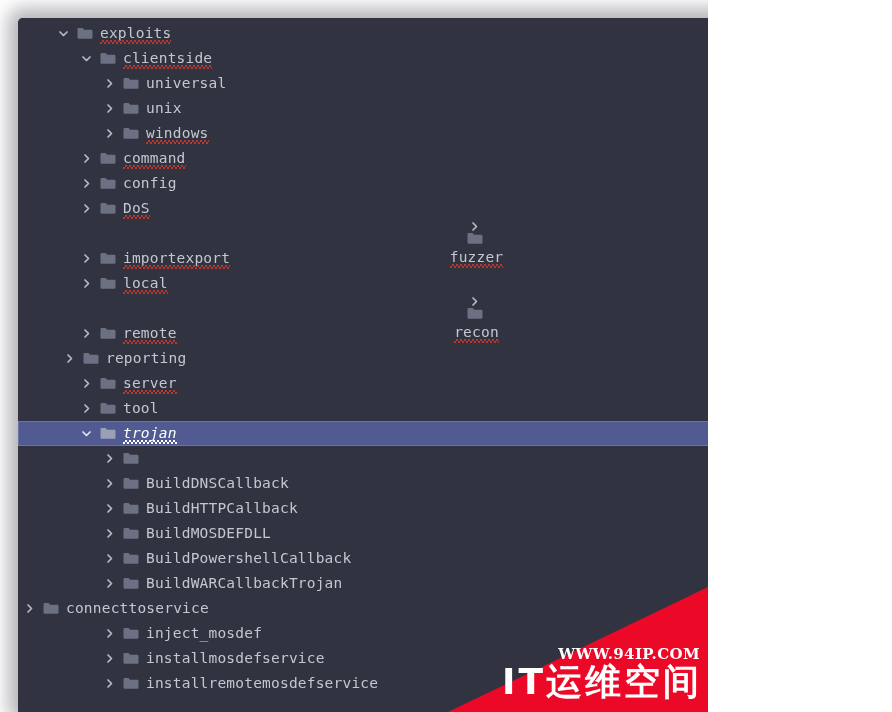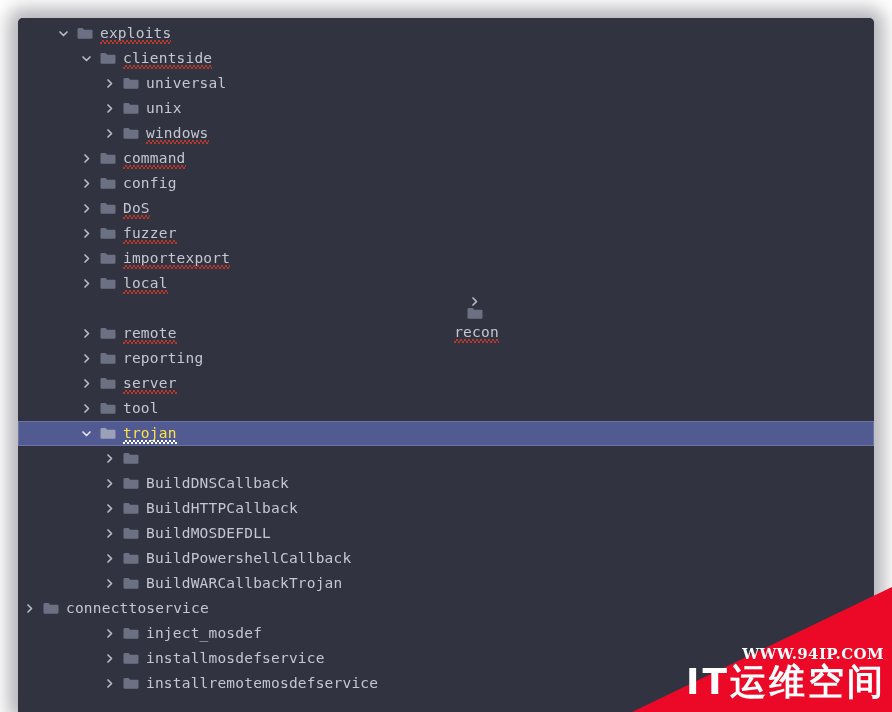--- a/index.html
+++ b/index.html
@@ -7,21 +7,21 @@
   html, body {
     width: 892px;
     height: 712px;
     overflow: hidden;
     background: #ffffff;
     font-family: "DejaVu Sans Mono", "Liberation Mono", monospace;
   }
 
   #screen {
     position: relative;
-    width: 892px;
+    width: 708px;
     height: 712px;
     background: #ffffff;
     overflow: hidden;
   }
 
   
   #panel-shadow {
     position: absolute;
     left: 18px;
     top: 18px;
@@ -86,21 +86,21 @@
 
   .label {
     position: relative;
     font-family: "DejaVu Sans Mono", "Liberation Mono", monospace;
     font-size: 14.5px;
     line-height: 25px;
     color: #c3c7d1;
     letter-spacing: 0.2px;
     padding-left: 4px;
   }
-  .row.selected .label { color: #fde047; }
+  .row.selected .label { color: #ffffff; font-style: italic; }
 
   
   .label.sq::after {
     content: "";
     position: absolute;
     left: 4px;
     right: 0px;
     bottom: 2px;
     height: 4px;
     background-image:
@@ -262,21 +262,21 @@
               <polyline class="chev" points="4,2 7.5,5.5 4,9"></polyline>
             </svg>
           </span>
           <span class="folder">
             <svg width="16" height="13" viewBox="0 0 16 13">
               <path class="fshape" d="M0.5 2.2 A1.2 1.2 0 0 1 1.7 1 H5.6 L7.2 2.7 H14.3 A1.2 1.2 0 0 1 15.5 3.9 V10.6 A1.2 1.2 0 0 1 14.3 11.8 H1.7 A1.2 1.2 0 0 1 0.5 10.6 Z"></path>
             </svg>
           </span>
           <span class="label sq">DoS</span>
         </div>
-        <div class="row" style="padding-left: 57px;">
+        <div class="row" style="padding-left: 57px; flex-direction: column;">
           <span class="twisty">
             <svg width="11" height="11" viewBox="0 0 11 11">
               <polyline class="chev" points="4,2 7.5,5.5 4,9"></polyline>
             </svg>
           </span>
           <span class="folder">
             <svg width="16" height="13" viewBox="0 0 16 13">
               <path class="fshape" d="M0.5 2.2 A1.2 1.2 0 0 1 1.7 1 H5.6 L7.2 2.7 H14.3 A1.2 1.2 0 0 1 15.5 3.9 V10.6 A1.2 1.2 0 0 1 14.3 11.8 H1.7 A1.2 1.2 0 0 1 0.5 10.6 Z"></path>
             </svg>
           </span>
@@ -327,21 +327,21 @@
               <polyline class="chev" points="4,2 7.5,5.5 4,9"></polyline>
             </svg>
           </span>
           <span class="folder">
             <svg width="16" height="13" viewBox="0 0 16 13">
               <path class="fshape" d="M0.5 2.2 A1.2 1.2 0 0 1 1.7 1 H5.6 L7.2 2.7 H14.3 A1.2 1.2 0 0 1 15.5 3.9 V10.6 A1.2 1.2 0 0 1 14.3 11.8 H1.7 A1.2 1.2 0 0 1 0.5 10.6 Z"></path>
             </svg>
           </span>
           <span class="label sq">remote</span>
         </div>
-        <div class="row" style="padding-left: 57px; align-items: center;">
+        <div class="row" style="padding-left: 40px; align-items: center;">
           <span class="twisty">
             <svg width="11" height="11" viewBox="0 0 11 11">
               <polyline class="chev" points="4,2 7.5,5.5 4,9"></polyline>
             </svg>
           </span>
           <span class="folder">
             <svg width="16" height="13" viewBox="0 0 16 13">
               <path class="fshape" d="M0.5 2.2 A1.2 1.2 0 0 1 1.7 1 H5.6 L7.2 2.7 H14.3 A1.2 1.2 0 0 1 15.5 3.9 V10.6 A1.2 1.2 0 0 1 14.3 11.8 H1.7 A1.2 1.2 0 0 1 0.5 10.6 Z"></path>
             </svg>
           </span>

